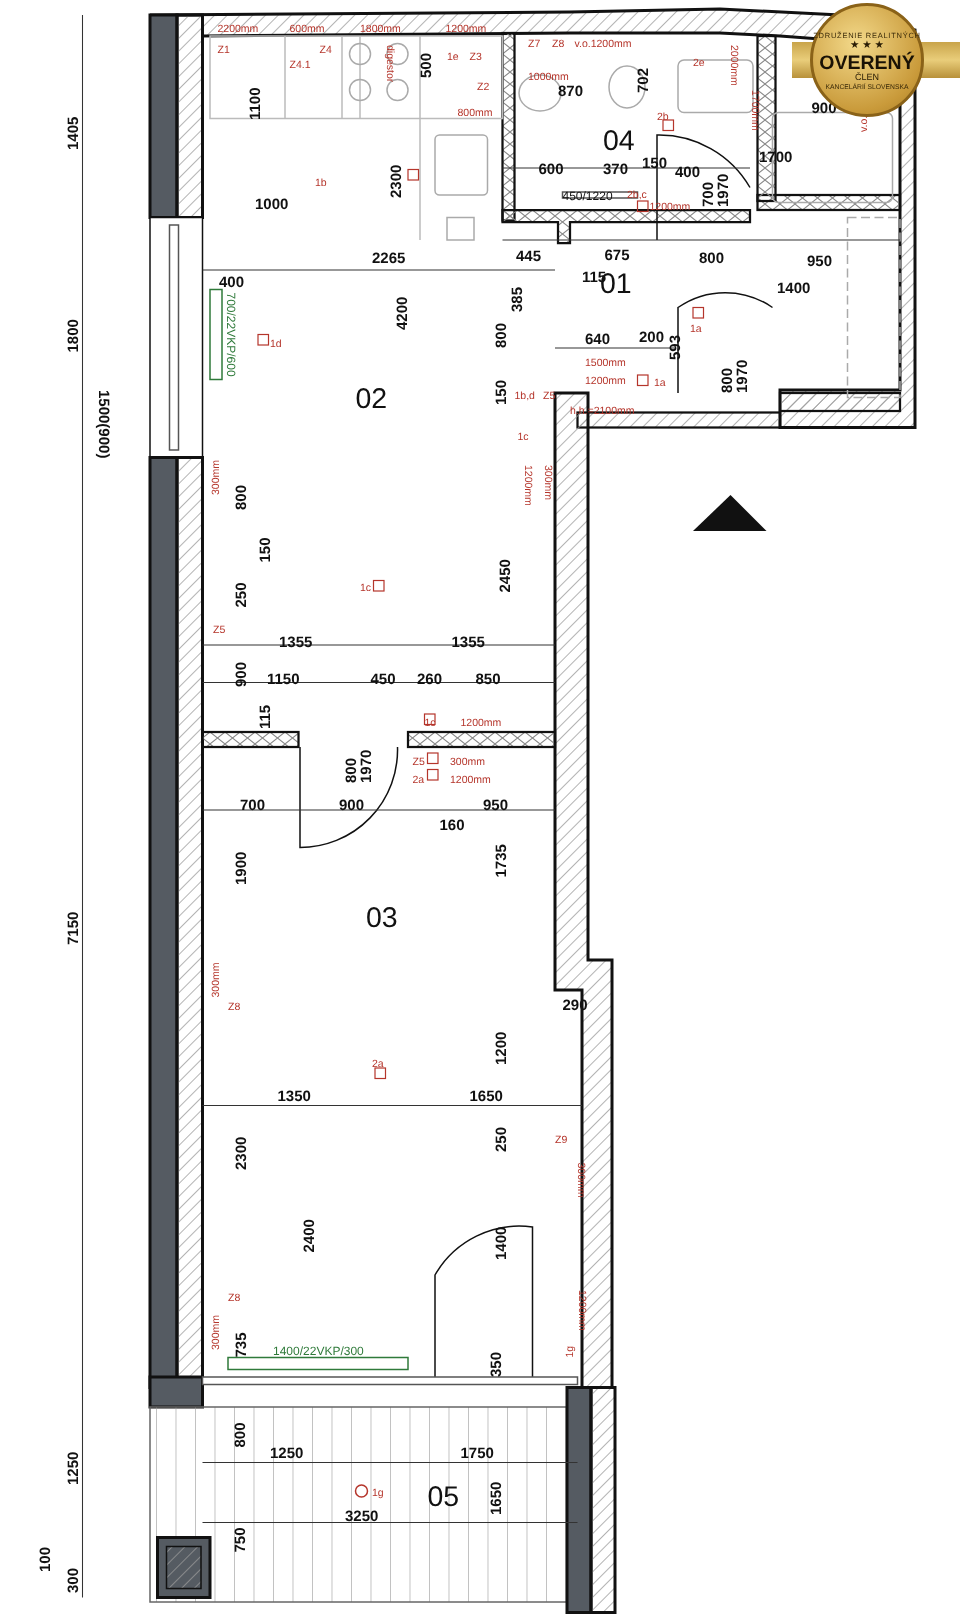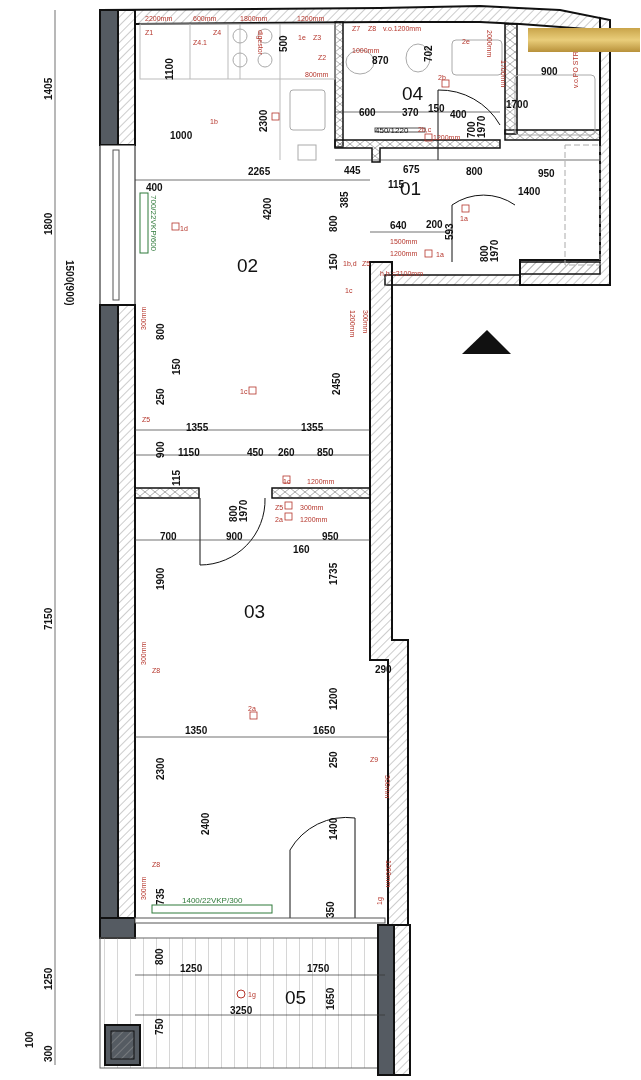--- a/index.html
+++ b/index.html
@@ -284,13 +284,20 @@
     <rect x="425" y="134" width="7" height="7"></rect>
     <rect x="462" y="205" width="7" height="7"></rect>
     <rect x="425" y="250" width="7" height="7"></rect>
   </g>
 
   <polygon points="462,354 487,330 511,354" fill="#111"></polygon>
 </svg>
 
 <div class="badge">
   <div class="badge-bar"></div>
+  <div class="badge-circle">
+    <span class="badge-top">ZDRUŽENIE REALITNÝCH</span>
+    <span class="badge-stars">★ ★ ★</span>
+    <span class="badge-main">OVERENÝ</span>
+    <span class="badge-sub">ČLEN</span>
+    <span class="badge-bottom">KANCELÁRIÍ SLOVENSKA</span>
+  </div>
 </div>
 
 </body></html>

